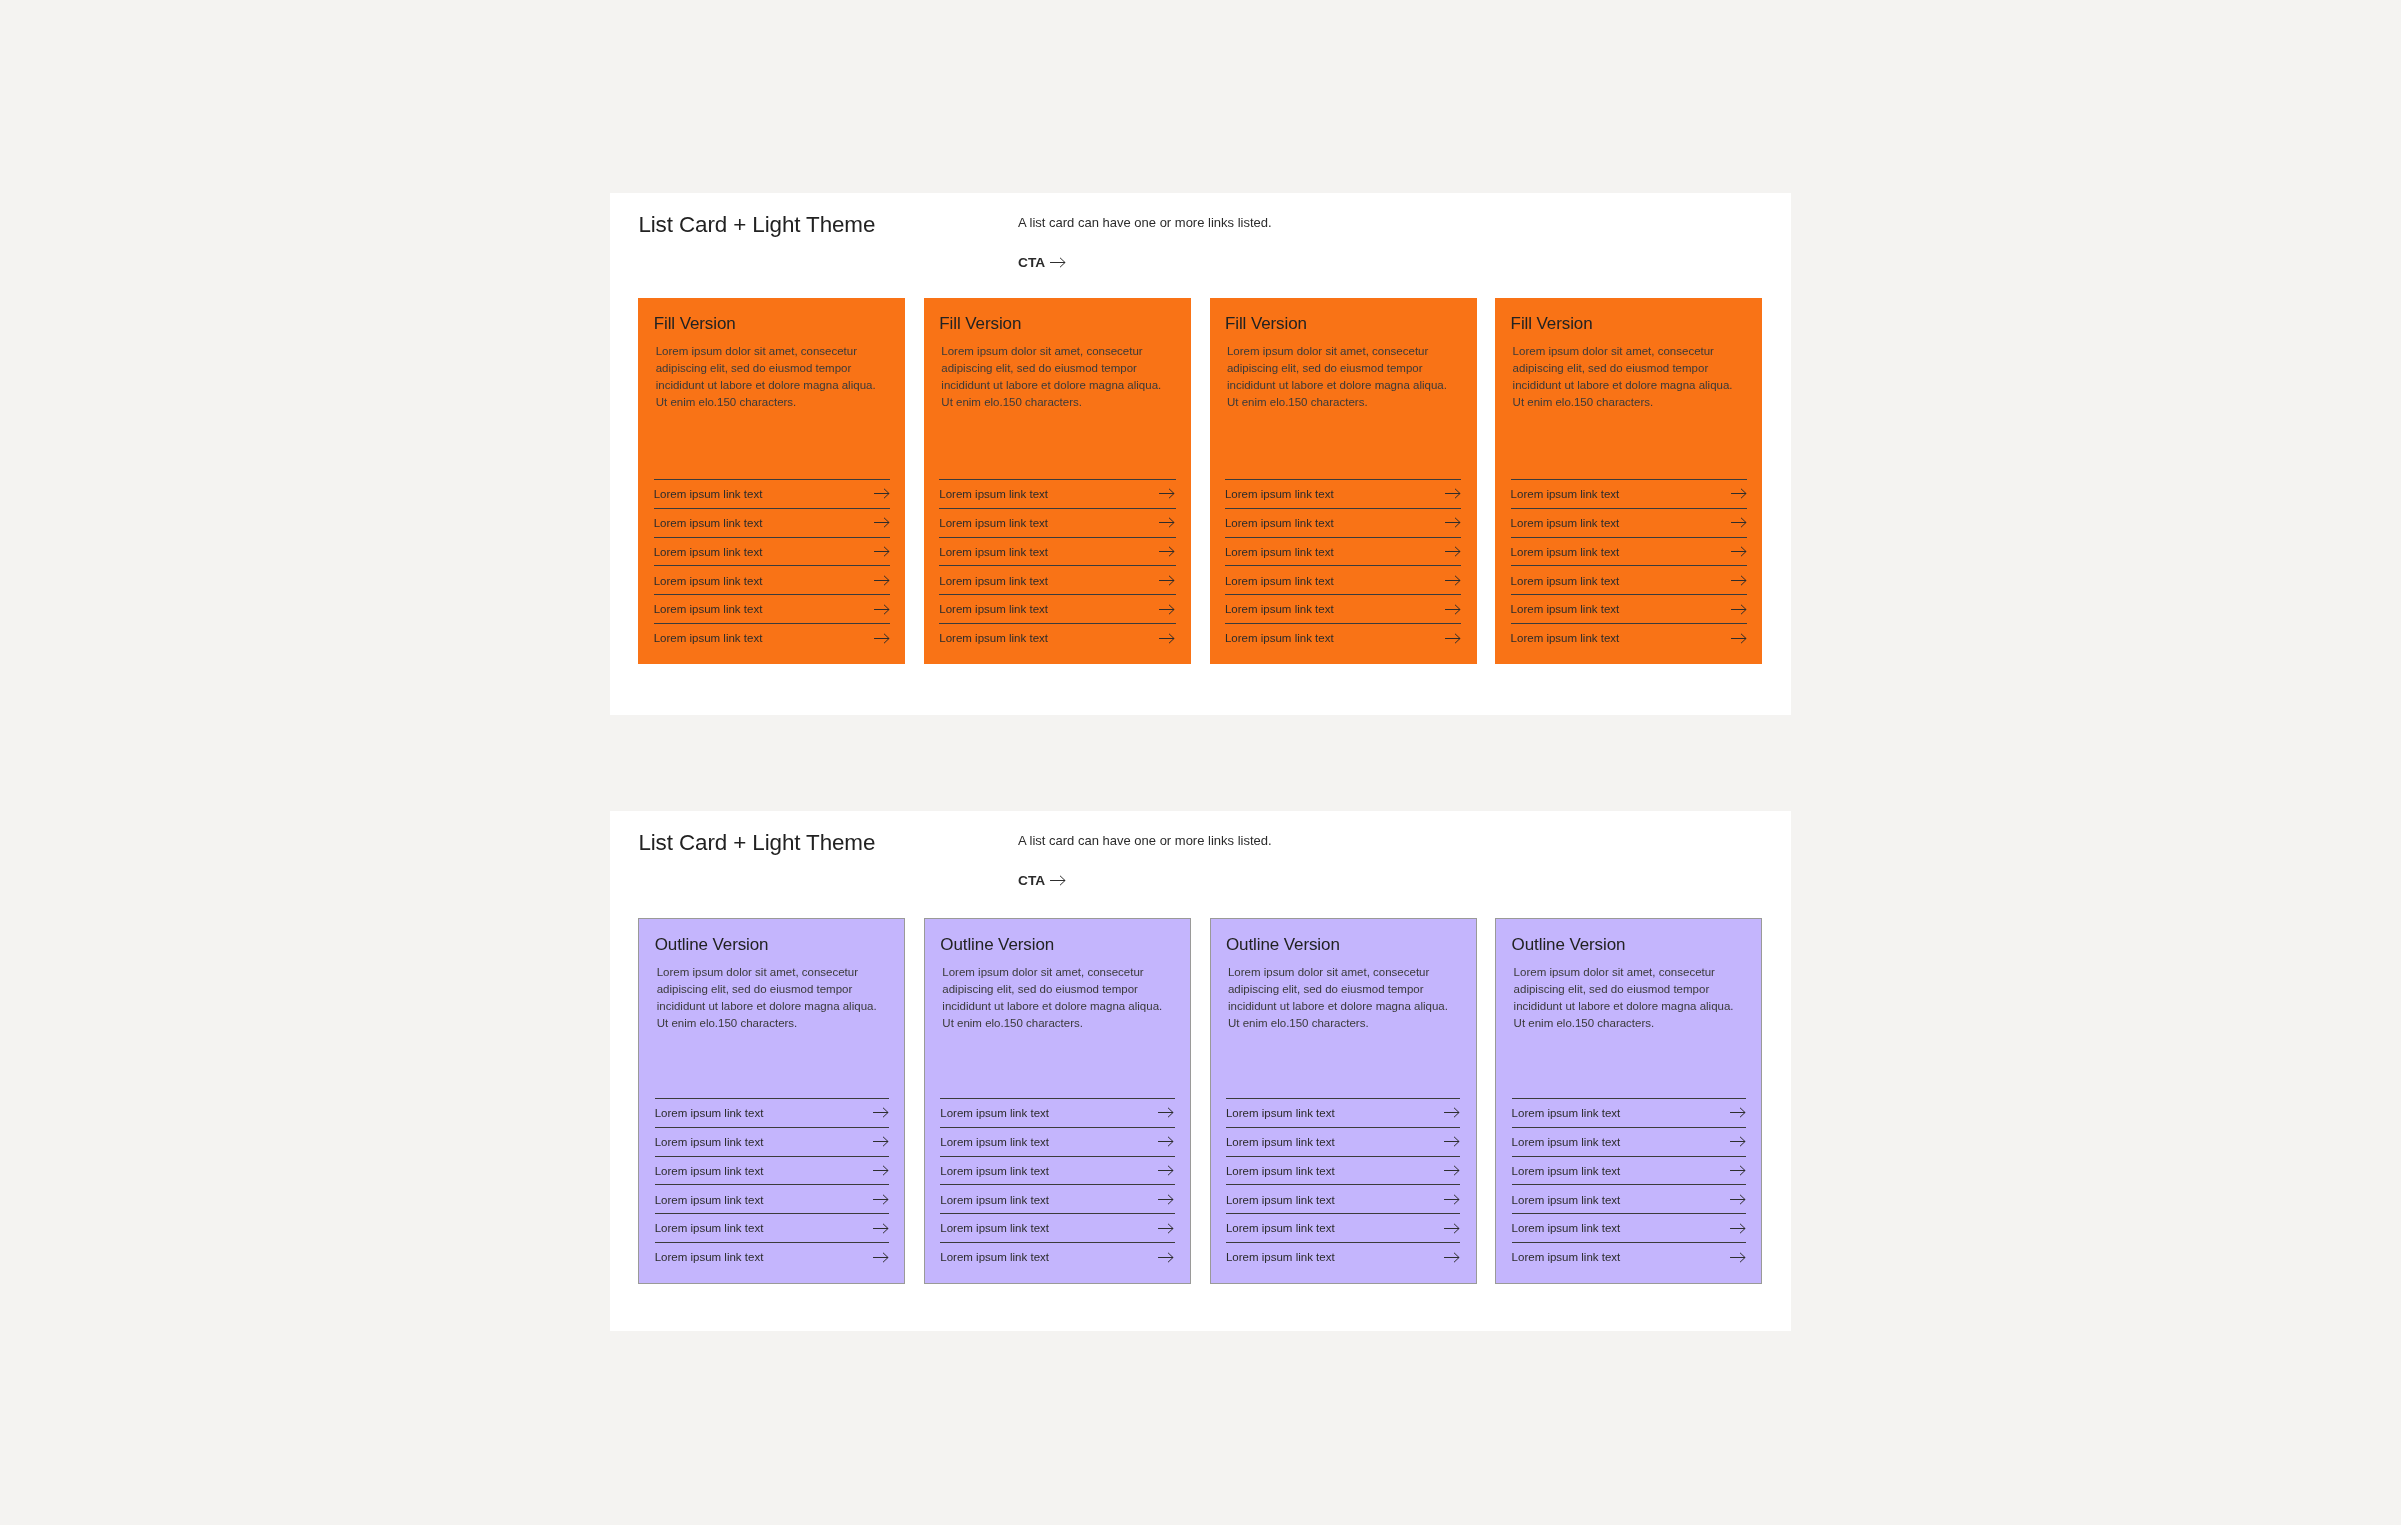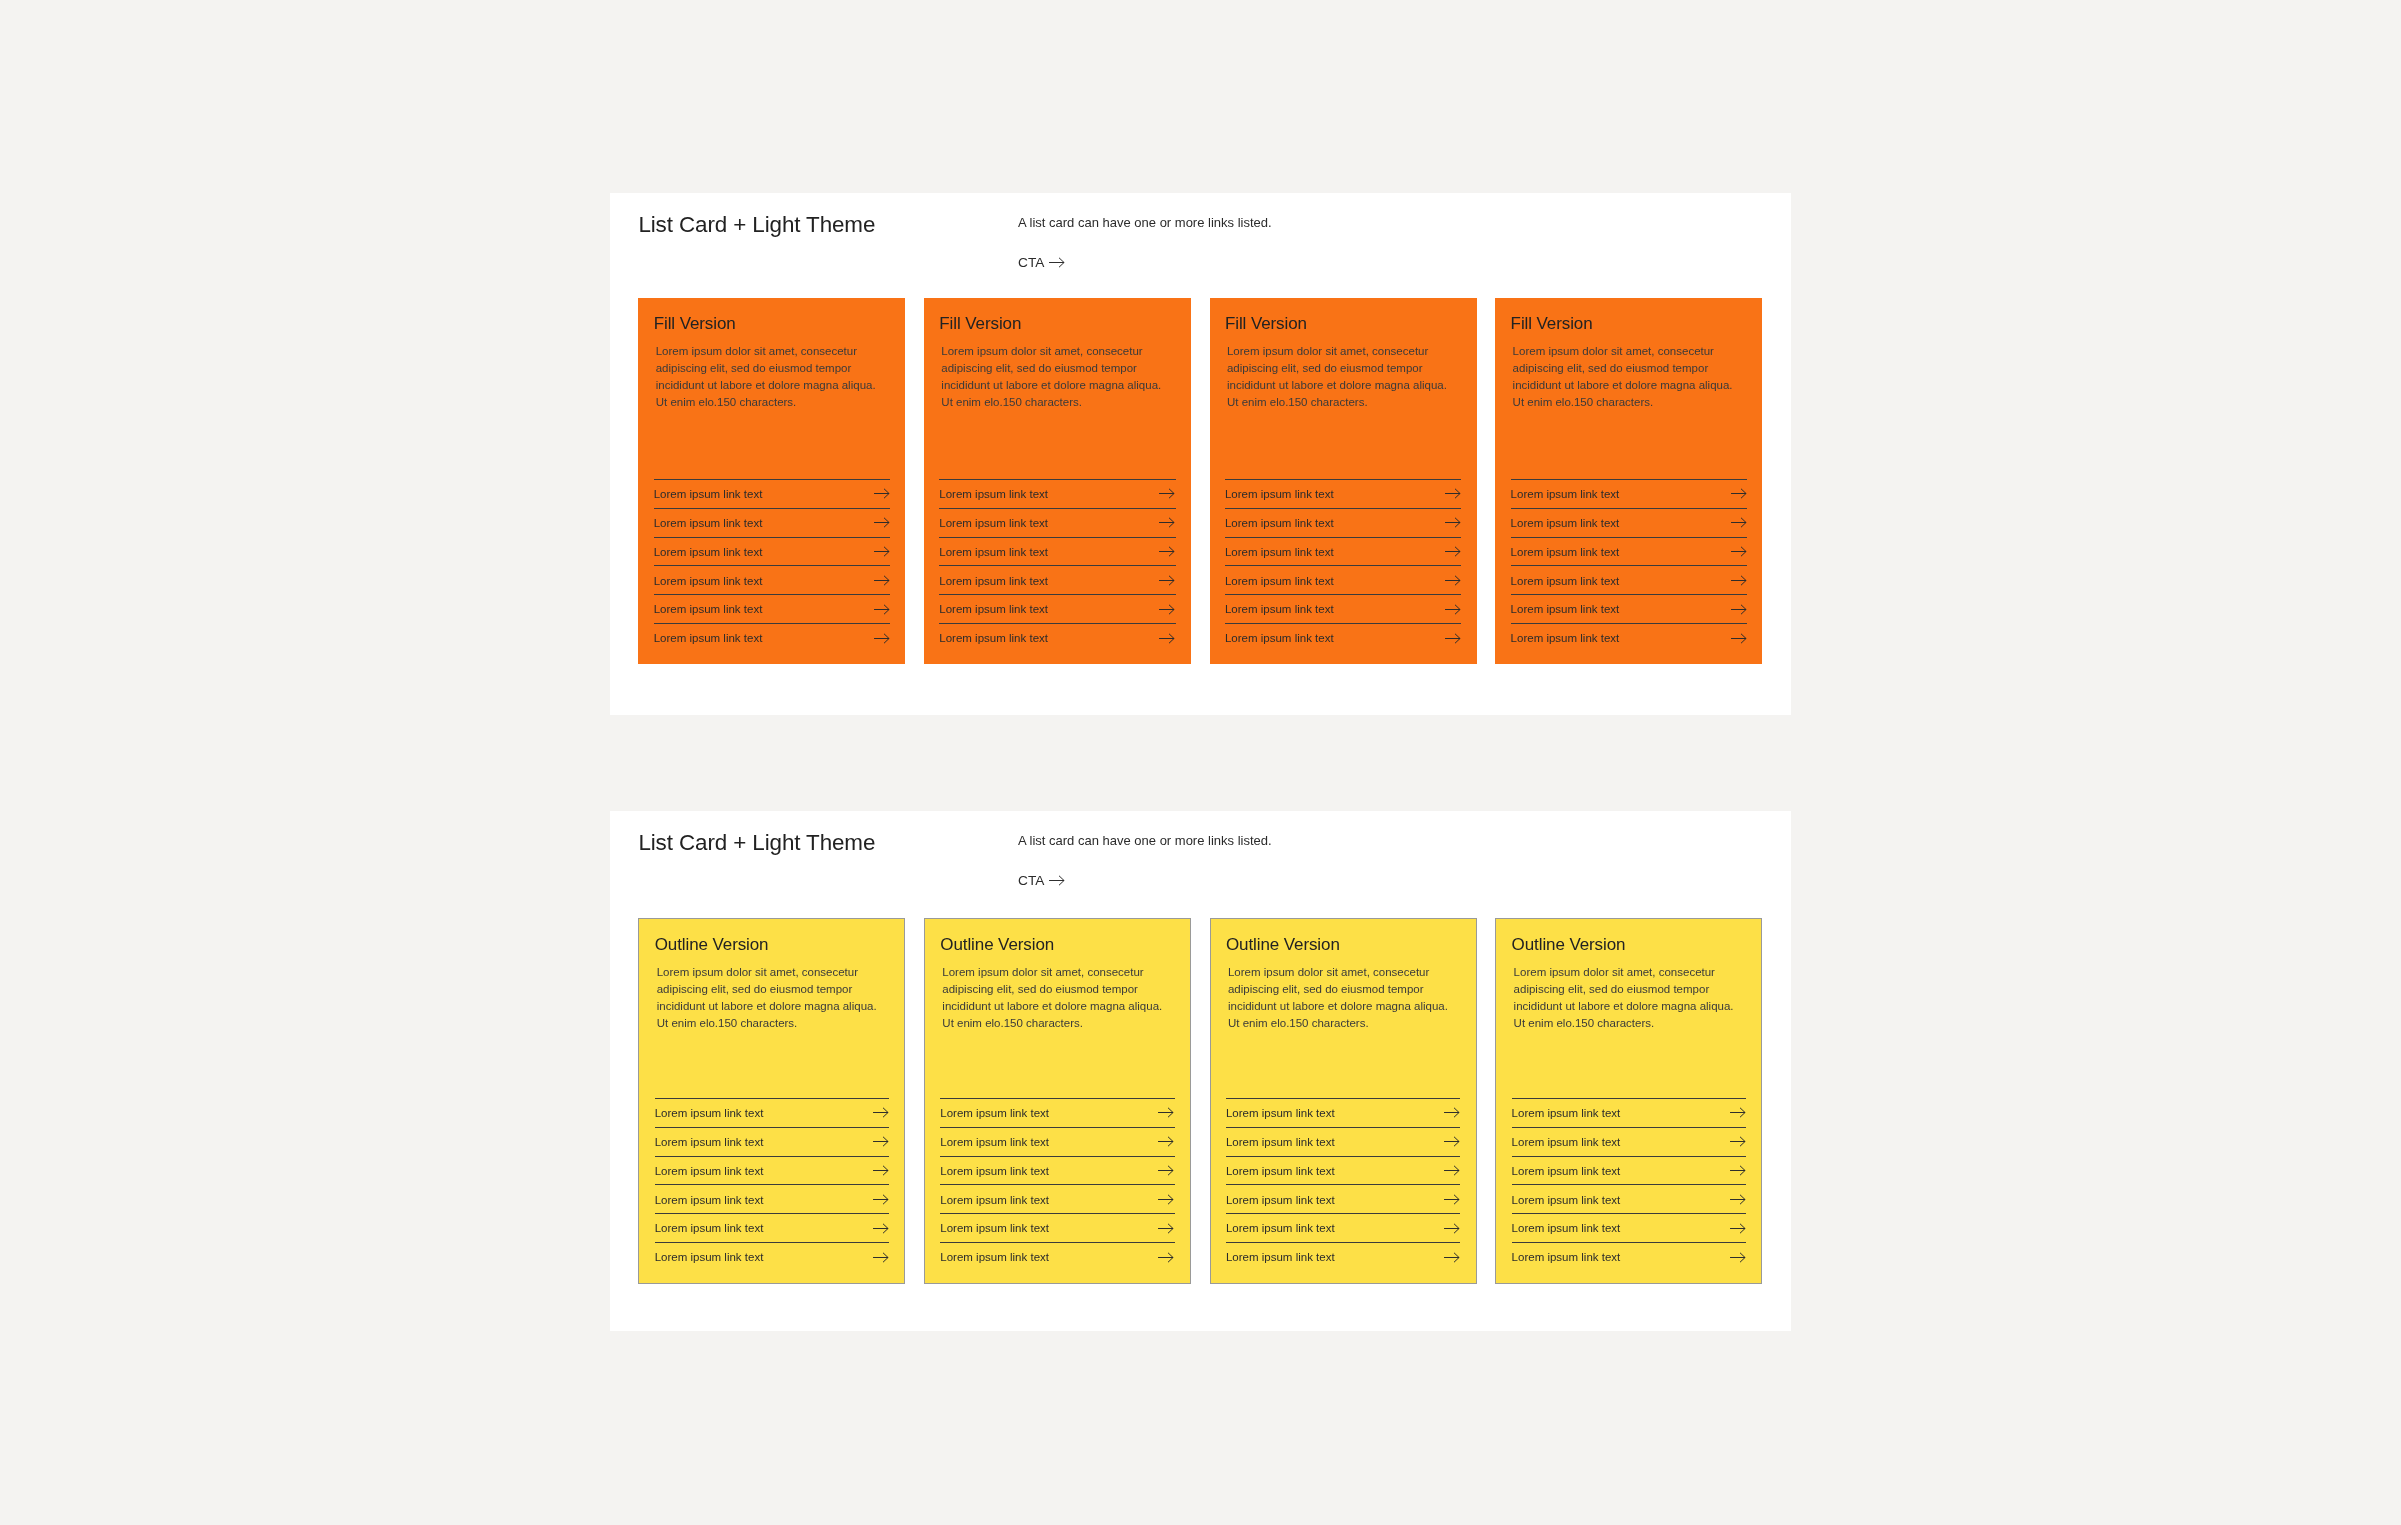--- a/index.html
+++ b/index.html
@@ -57,21 +57,21 @@
     font-size: 13px;
     font-weight: 400;
     color: #2b2b2b;
     white-space: nowrap;
   }
   .panel-cta {
     position: absolute;
     left: 408px;
     top: 62px;
     font-size: 13.7px;
-    font-weight: 400;
+    font-weight: 700;
     color: #2b2b2b;
     white-space: nowrap;
     display: flex;
     align-items: center;
     gap: 4.9px;
     cursor: pointer;
   }
 
   
   .arrow {
@@ -97,21 +97,21 @@
     padding: 16.4px 15.3px 18.6px 15.3px;
     display: flex;
     flex-direction: column;
   }
   .card--fill {
     background: #f97316;
     border: none;
     min-height: 366px;
   }
   .card--outline {
-    background: #fde047;
+    background: #c4b5fd;
     border: 0.5px solid #9a9a98;
     min-height: 366px;
   }
 
   .card-title {
     font-size: 17px;
     font-weight: 400;
     color: #222222;
     line-height: 1.15;
     margin: 0 0 6.6px 0;

